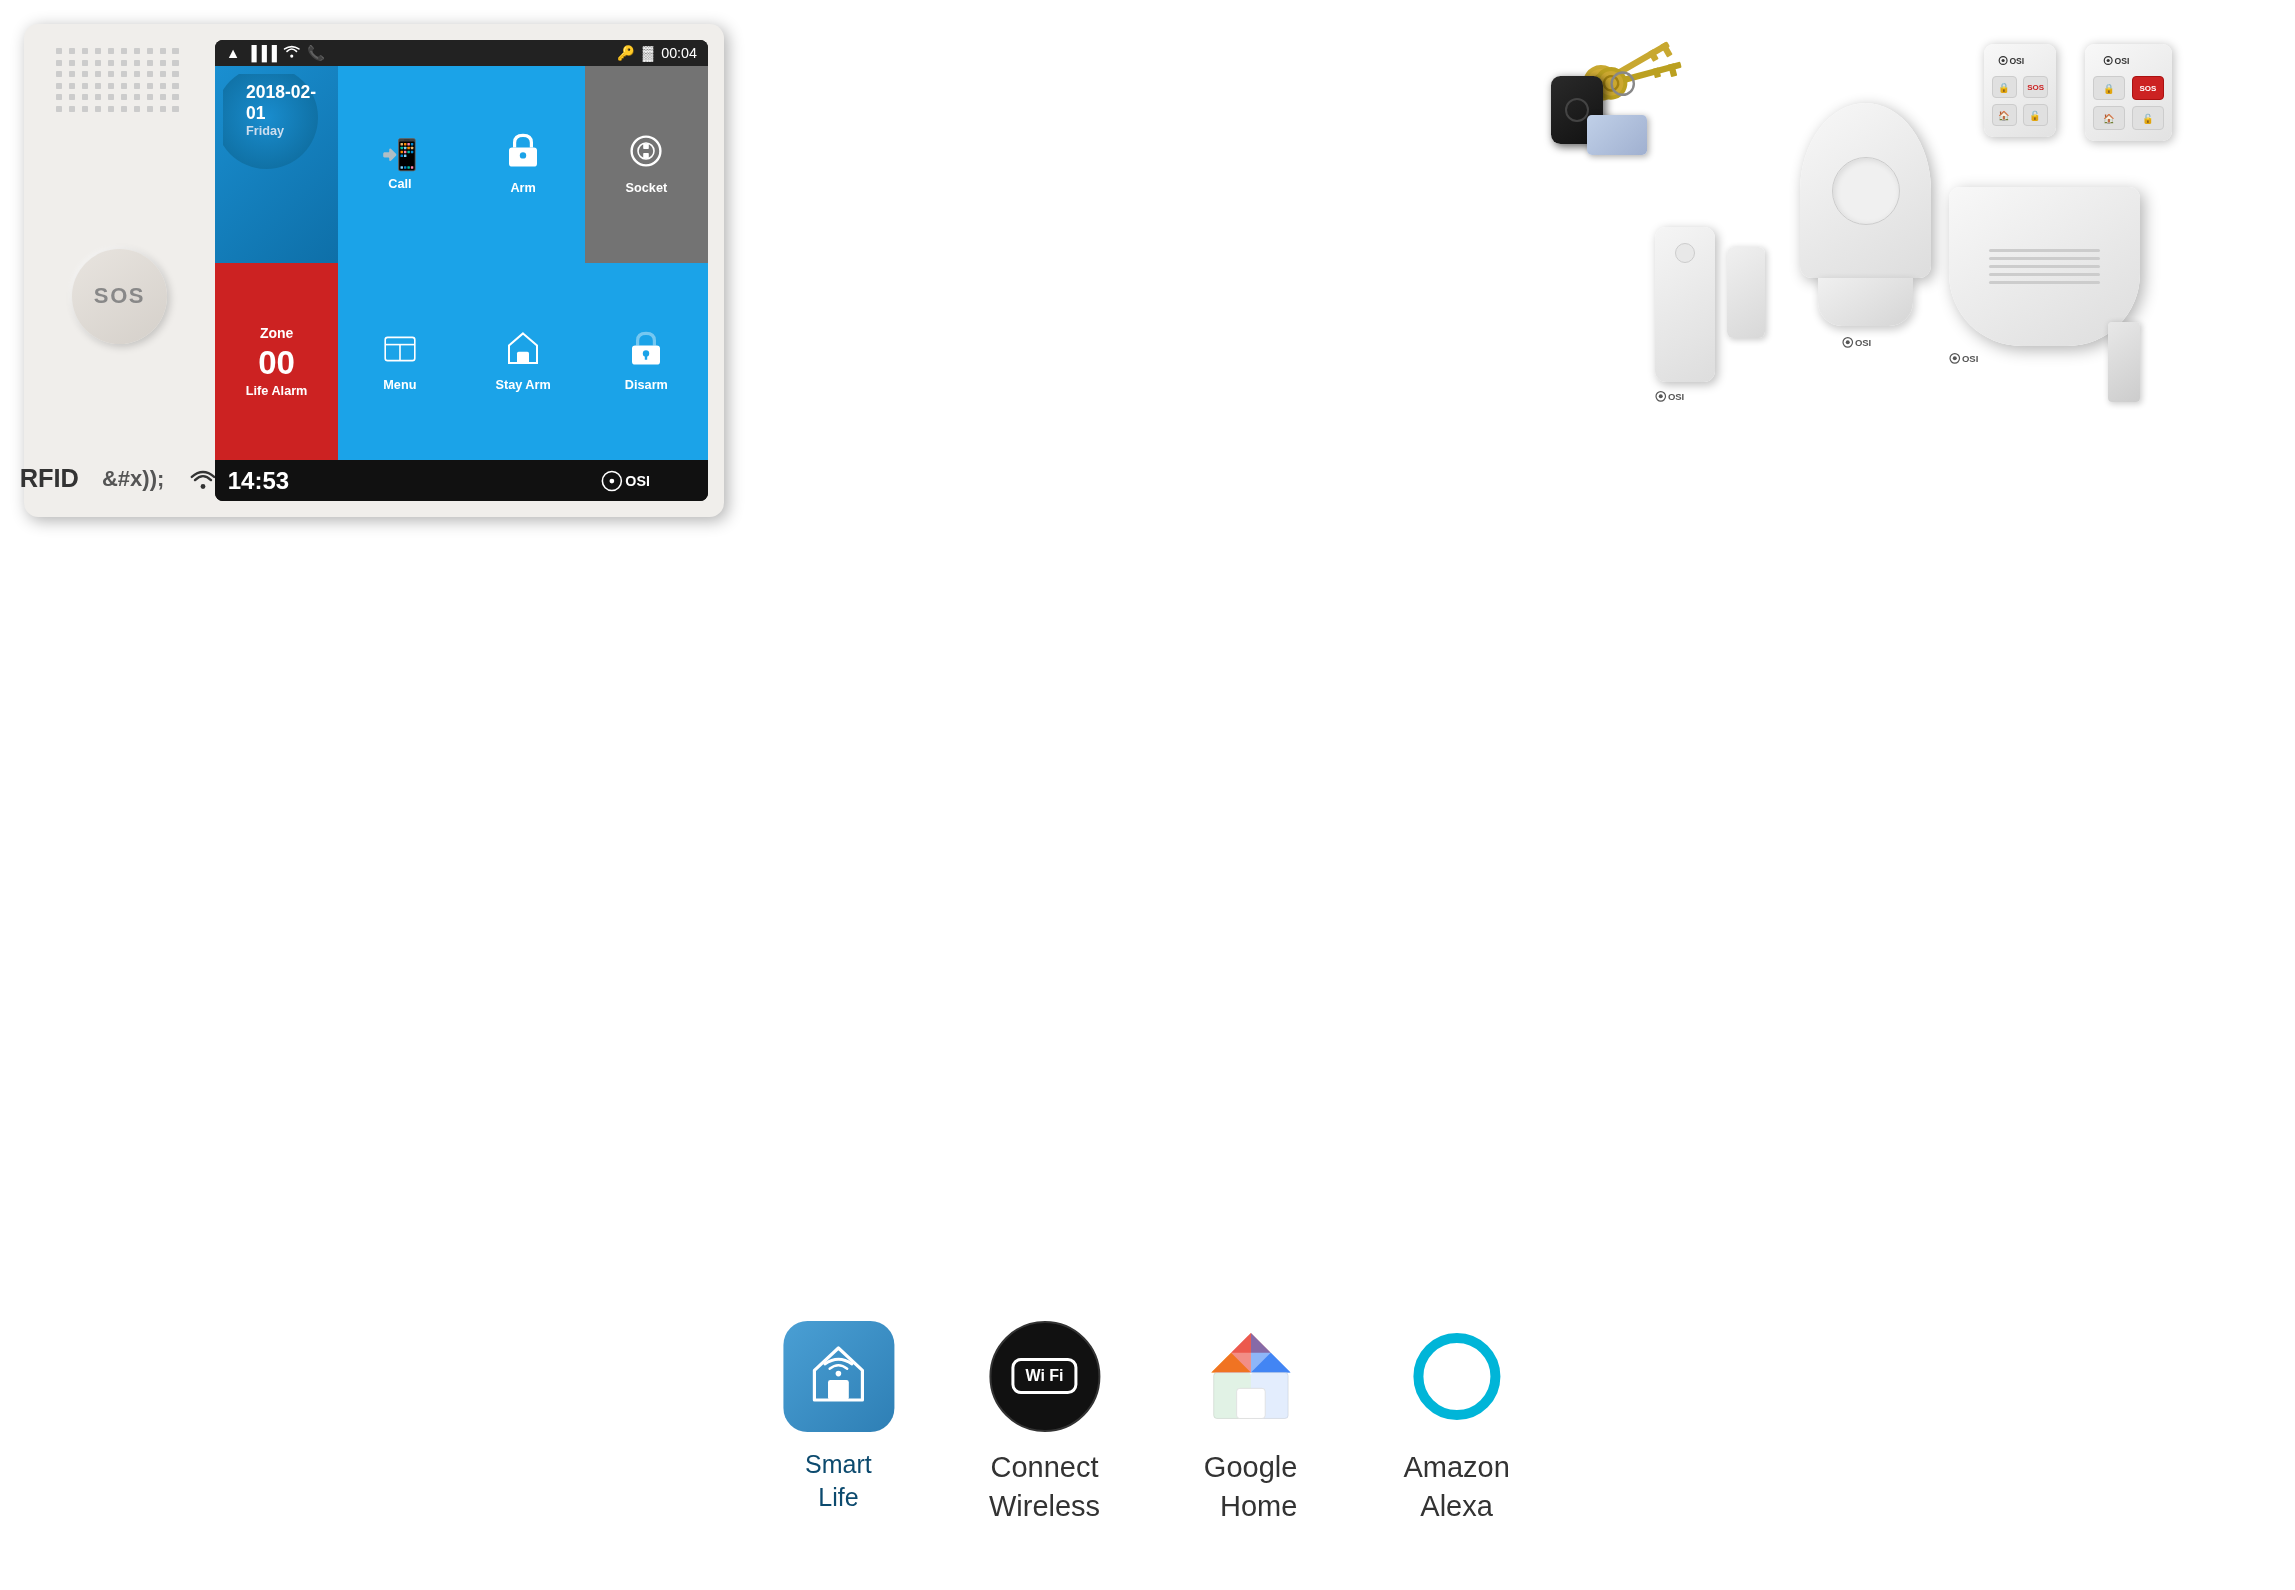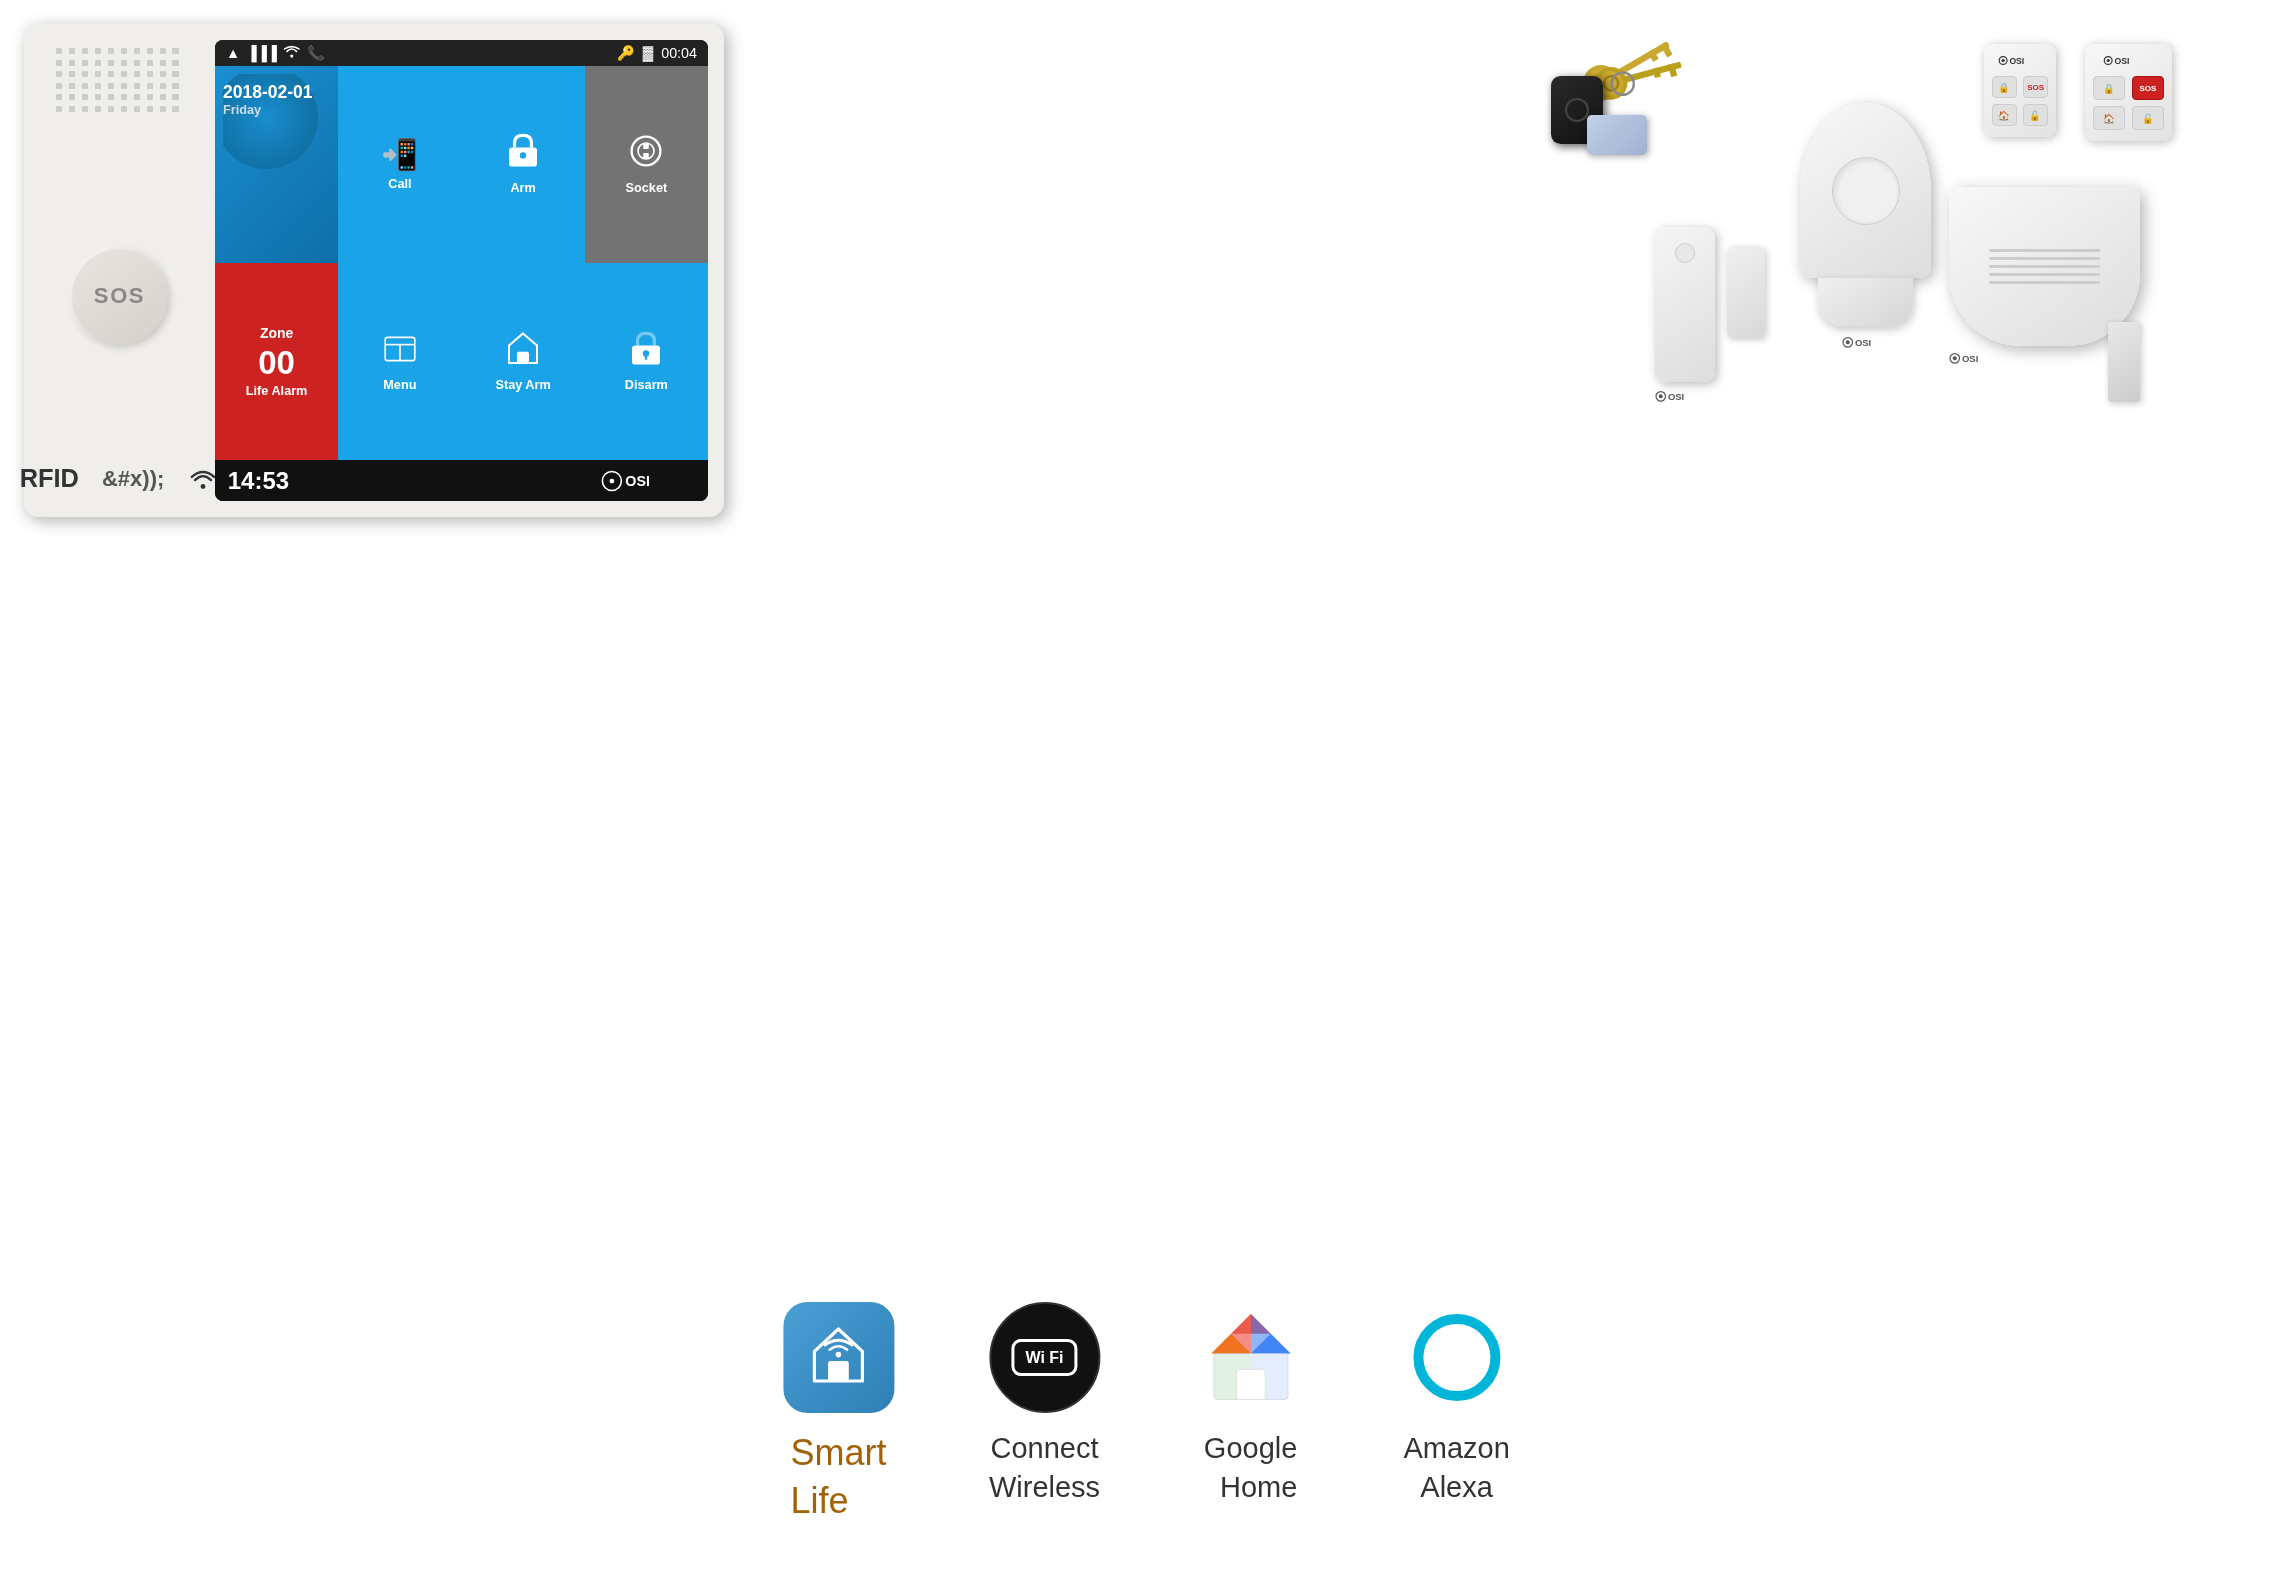--- a/index.html
+++ b/index.html
@@ -292,21 +292,21 @@
         <span>00:04</span>
       </div>
     </div>
 
     <div class="screen-grid">
 
       <div class="tile tile-datetime">
         <div style="position:relative; width:100%; height:100%; overflow:hidden; border-radius:3.2px;">
 
           <div style="position:absolute; top:-8px; left:-8px; width:103px; height:103px; background: radial-gradient(circle, #1a8fd1, #0a5f8a); border-radius:50%; opacity:0.8;"></div>
-          <div style="position:absolute; top: 8px; left:0; z-index:2;">
+          <div style="position:absolute; top: 8px; left:23px; z-index:2;">
             <div class="datetime-date">2018-02-01</div>
             <div class="datetime-day">Friday</div>
           </div>
         </div>
       </div>
 
       <div class="tile tile-call">
         <div class="tile-icon">📲</div>
         <div class="tile-label">Call</div>
       </div>
@@ -515,21 +515,21 @@
       <svg width="72" height="72" viewBox="0 0 90 90">
 
         <path d="M45 10 L75 38 L75 75 L15 75 L15 38 Z" stroke="white" stroke-width="4" fill="none" stroke-linejoin="round"></path>
         <rect x="32" y="50" width="26" height="25" fill="white" rx="3"></rect>
 
         <path d="M28 30 Q45 18 62 30" stroke="white" stroke-width="3.5" fill="none" stroke-linecap="round"></path>
         <path d="M34 36 Q45 27 56 36" stroke="white" stroke-width="3" fill="none" stroke-linecap="round"></path>
         <circle cx="45" cy="42" r="3.5" fill="white"></circle>
       </svg>
     </div>
-    <div style="text-align:left; font-size:36px; color:#a16207; line-height:1.35;">
+    <div style="text-align:center; font-size:25px; color:#0c4a6e; line-height:1.35;">
       Smart<br>Life
     </div>
   </div>
 
   <div class="feature-icon">
     <div style="width:111px; height:111px; background:#111; border-radius:50%; display:flex; align-items:center; justify-content:center; border: 2.4px solid #333;">
       <div style="color:white; font-size:16px; font-weight:900; text-align:center; line-height:1.1; border:3.2px solid white; border-radius:9.5px; padding:6.4px 11px; font-family:Arial Black,sans-serif;">
         Wi Fi
       </div>
     </div>

